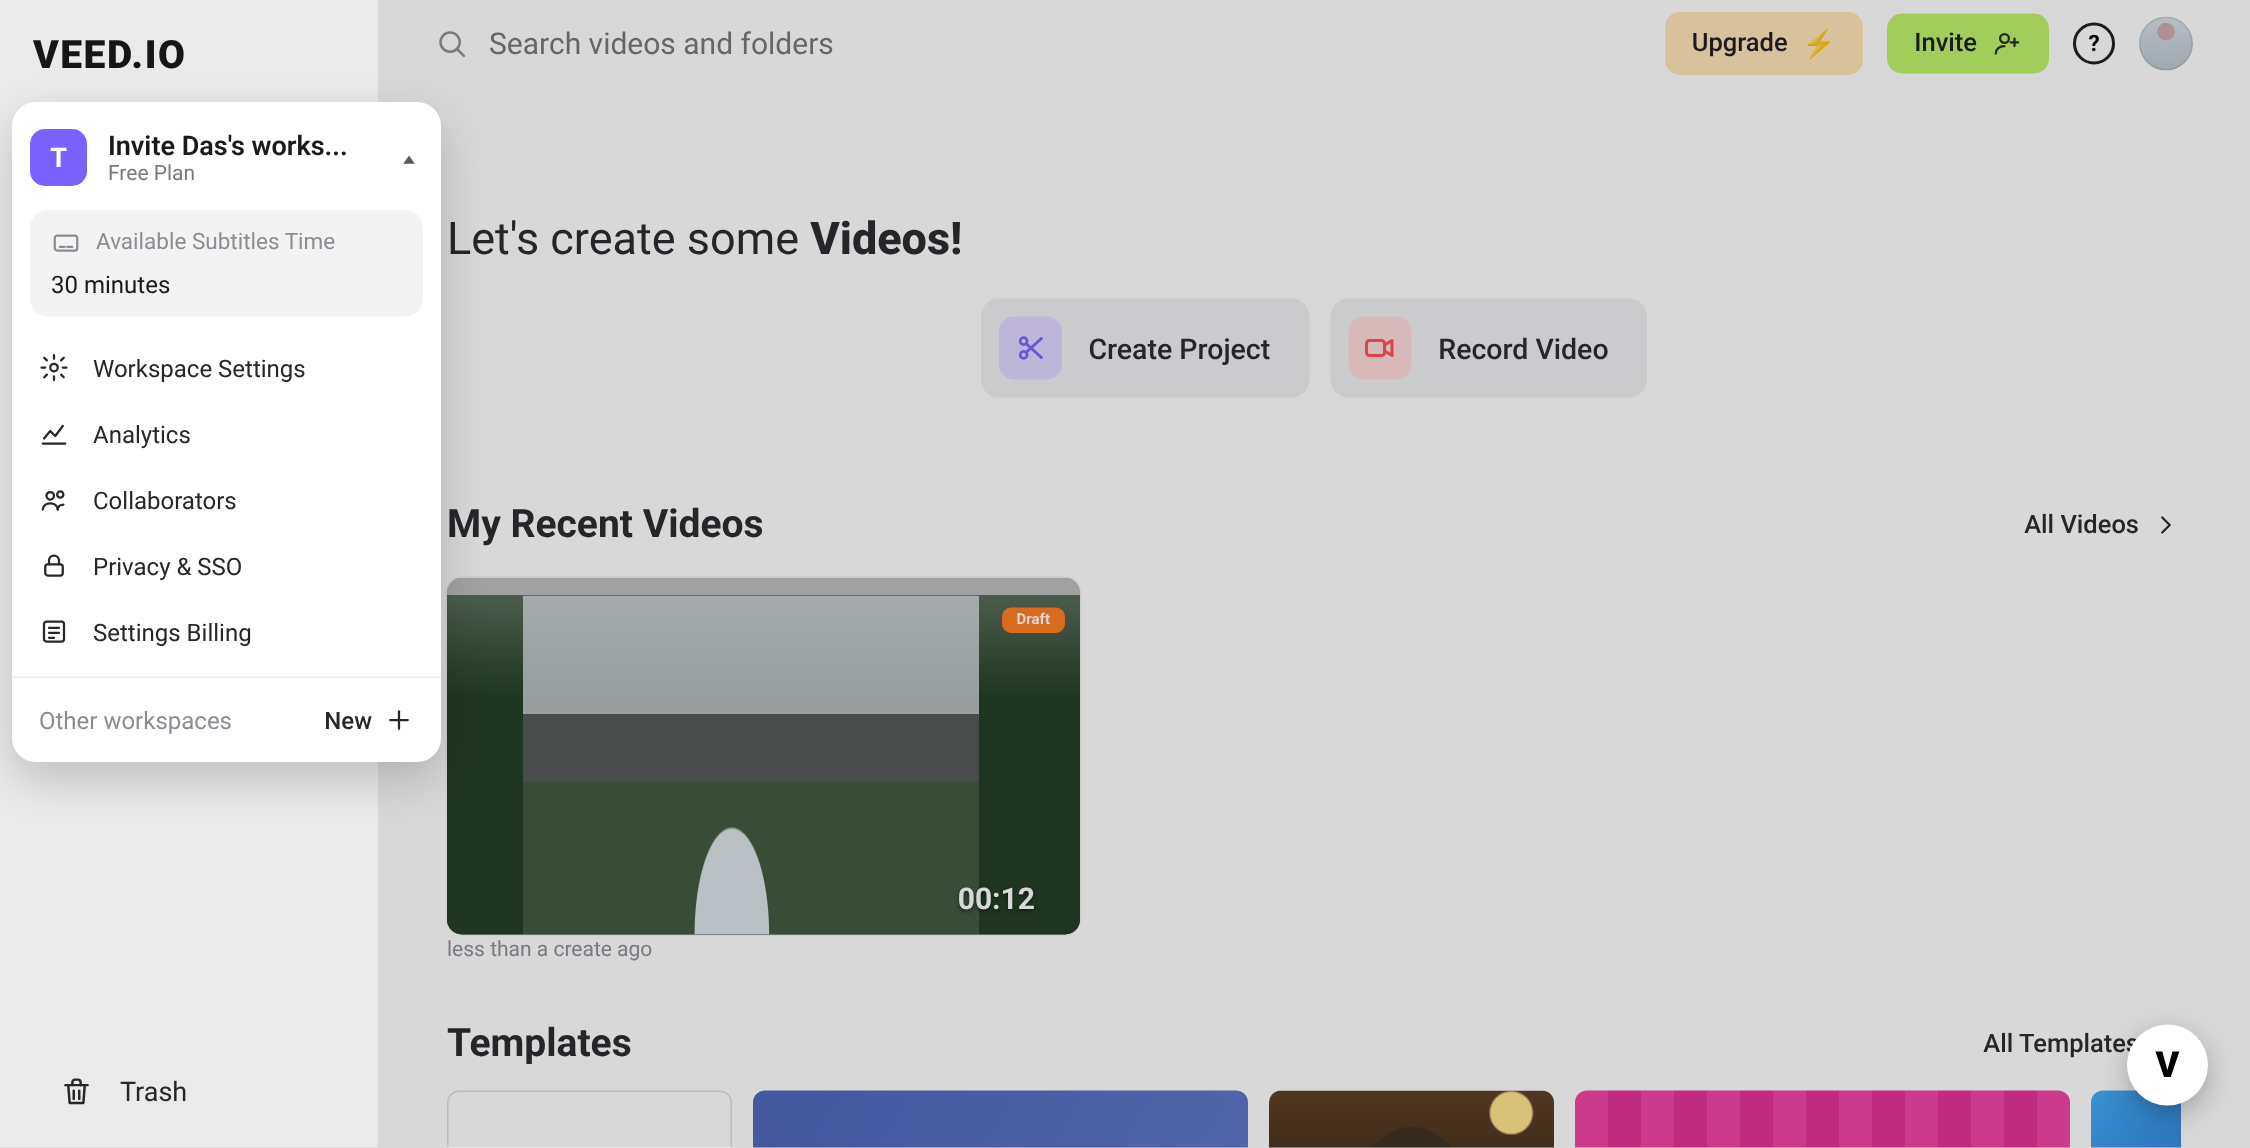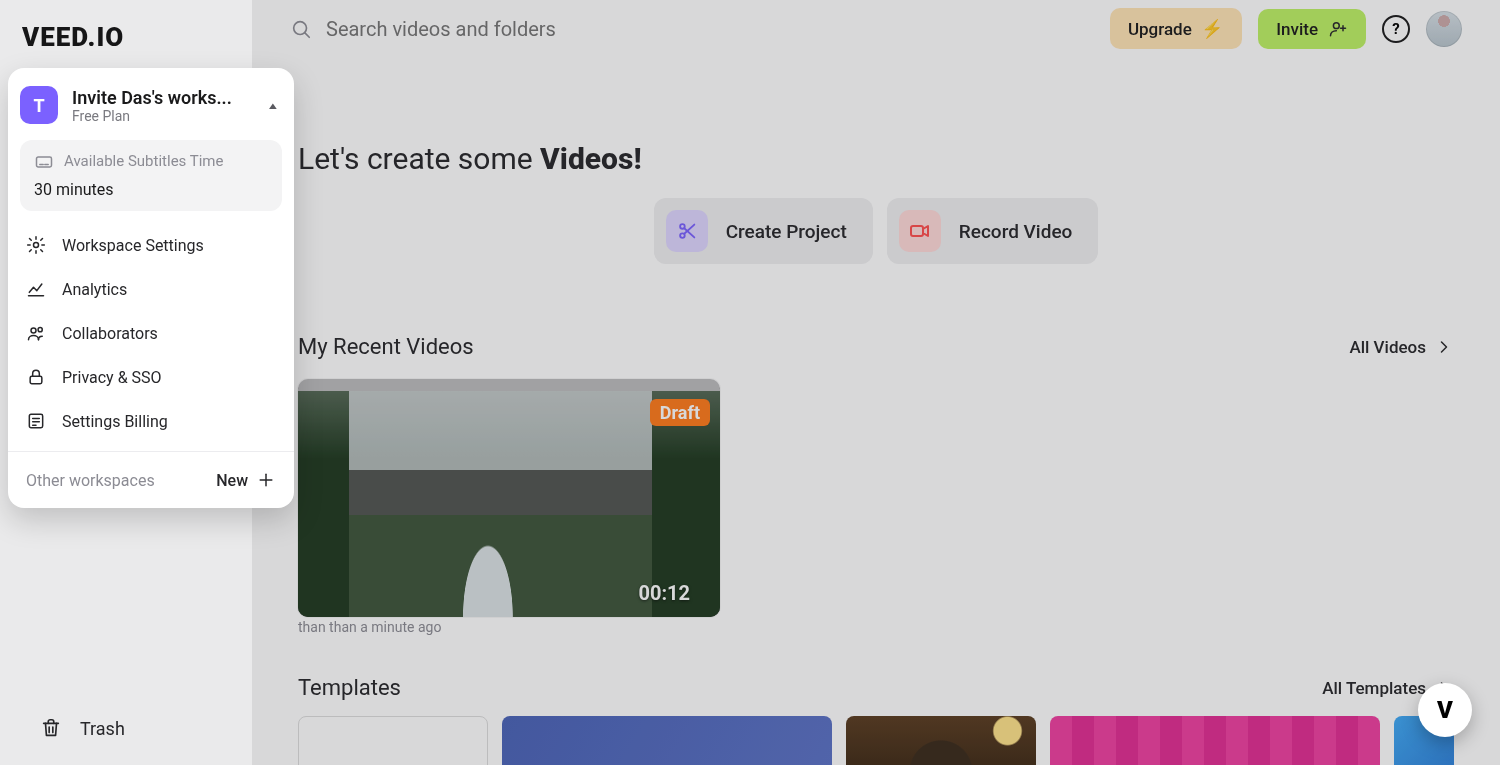--- a/index.html
+++ b/index.html
@@ -34,33 +34,33 @@
   .avatar{width:36px;height:36px;border-radius:50%;background:radial-gradient(circle at 50% 28%, #caa 0 18%, transparent 19%),linear-gradient(#d7e0e6,#b8c5cd);cursor:pointer;box-shadow:0 0 0 1px rgba(0,0,0,.1) inset;}
   .hero{padding:92px 46px 0 46px;}
   .hero-title{font-size:30px;color:#27272a;font-weight:400;}
   .hero-title b{font-weight:800;}
   .action-row{display:flex;gap:14px;margin-top:22px;justify-content:center;}
   .action-btn{display:flex;align-items:center;gap:18px;background:#efeff1;border-radius:12px;padding:12px 26px 12px 12px;border:none;cursor:pointer;font-size:19px;font-weight:500;color:#27272a;}
   .action-icon{width:42px;height:42px;border-radius:10px;display:flex;align-items:center;justify-content:center;}
   .ic-purple{background:#ded6ff;}
   .ic-red{background:#ffd9d8;}
   .section-head{display:flex;align-items:center;justify-content:space-between;padding:70px 46px 0 46px;}
-  .section-title{font-size:22px;font-weight:400;color:#27272a;}
+  .section-title{font-size:26px;font-weight:700;color:#27272a;}
   .link-all{display:flex;align-items:center;gap:8px;font-size:17px;color:#27272a;font-weight:500;cursor:pointer;}
   .videos{padding:20px 46px 0 46px;display:flex;gap:18px;}
   .card{width:422px;}
   .thumb{position:relative;width:422px;height:238px;border-radius:10px;overflow:hidden;background:#333;border-top:12px solid #bcbcbe;box-shadow:0 0 0 1px rgba(0,0,0,.04);}
   .thumb-scene{position:absolute;inset:0;background:
      linear-gradient(180deg, rgba(255,255,255,.25), transparent 30%),
      linear-gradient(90deg,#1e3d1f 0 12%, transparent 12%),
      linear-gradient(90deg,transparent 0 84%, #1e3d1f 84% 100%),
      radial-gradient(ellipse 70px 200px at 45% 100%, #e6eef0 0 35%, transparent 36%),
      linear-gradient(180deg,#b9c4c2 0 35%, #555a55 35% 55%, #3e5a3b 55% 100%);
      filter:saturate(.9) brightness(.95);}
-  .badge{position:absolute;top:8px;right:10px;background:#ff7a1a;color:#fff;font-weight:700;font-size:18px;padding:3px 10px;border-radius:6px;}
+  .badge{position:absolute;top:8px;right:10px;background:#ff7a1a;color:#fff;font-weight:700;font-size:10px;padding:3px 10px;border-radius:6px;}
   .dur{position:absolute;bottom:12px;right:30px;color:#fff;font-weight:700;font-size:20px;text-shadow:0 1px 3px rgba(0,0,0,.6);}
   .card-title{margin-top:12px;font-size:16px;color:#27272a;}
   .card-time{font-size:14px;color:#8c8c94;margin-top:2px;}
   .templates-head{display:flex;align-items:center;justify-content:space-between;padding:40px 46px 0 46px;}
   .templates{display:flex;gap:14px;padding:16px 46px 0 46px;}
   .tpl{height:62px;border-radius:8px;}
   .tpl0{width:190px;background:#fff;border:1px solid #ddd;display:flex;align-items:flex-end;justify-content:center;padding:6px;}
   .tpl1{width:330px;background:linear-gradient(120deg,#4a63b8,#5b72c6);position:relative;overflow:hidden;color:#fff;}
   .tpl2{width:190px;background:radial-gradient(circle at 50% 90%, #3a2a1a 0 28%, transparent 29%),radial-gradient(circle at 85% 24%, #ffe38a 0 8%, transparent 9%),linear-gradient(#5a3c20,#3b2714);}
   .tpl3{width:330px;background:repeating-linear-gradient(90deg,#f03fa0 0 22px,#e22c93 22px 44px);}
@@ -232,21 +232,21 @@
       </div>
     </div>
 
     <div class="videos">
       <div class="card">
         <div class="thumb">
           <div class="thumb-scene"></div>
           <div class="badge">Draft</div>
           <div class="dur">00:12</div>
         </div>
-        <div class="card-time">than than a minute ago</div>
+        <div class="card-time">less than a create ago</div>
       </div>
     </div>
 
     <div class="templates-head">
       <div class="section-title">Templates</div>
       <div class="link-all">
         <span>All Templates</span>
         <svg class="icn" viewBox="0 0 24 24">
             <polyline points="9 6 15 12 9 18"></polyline>
           </svg>

